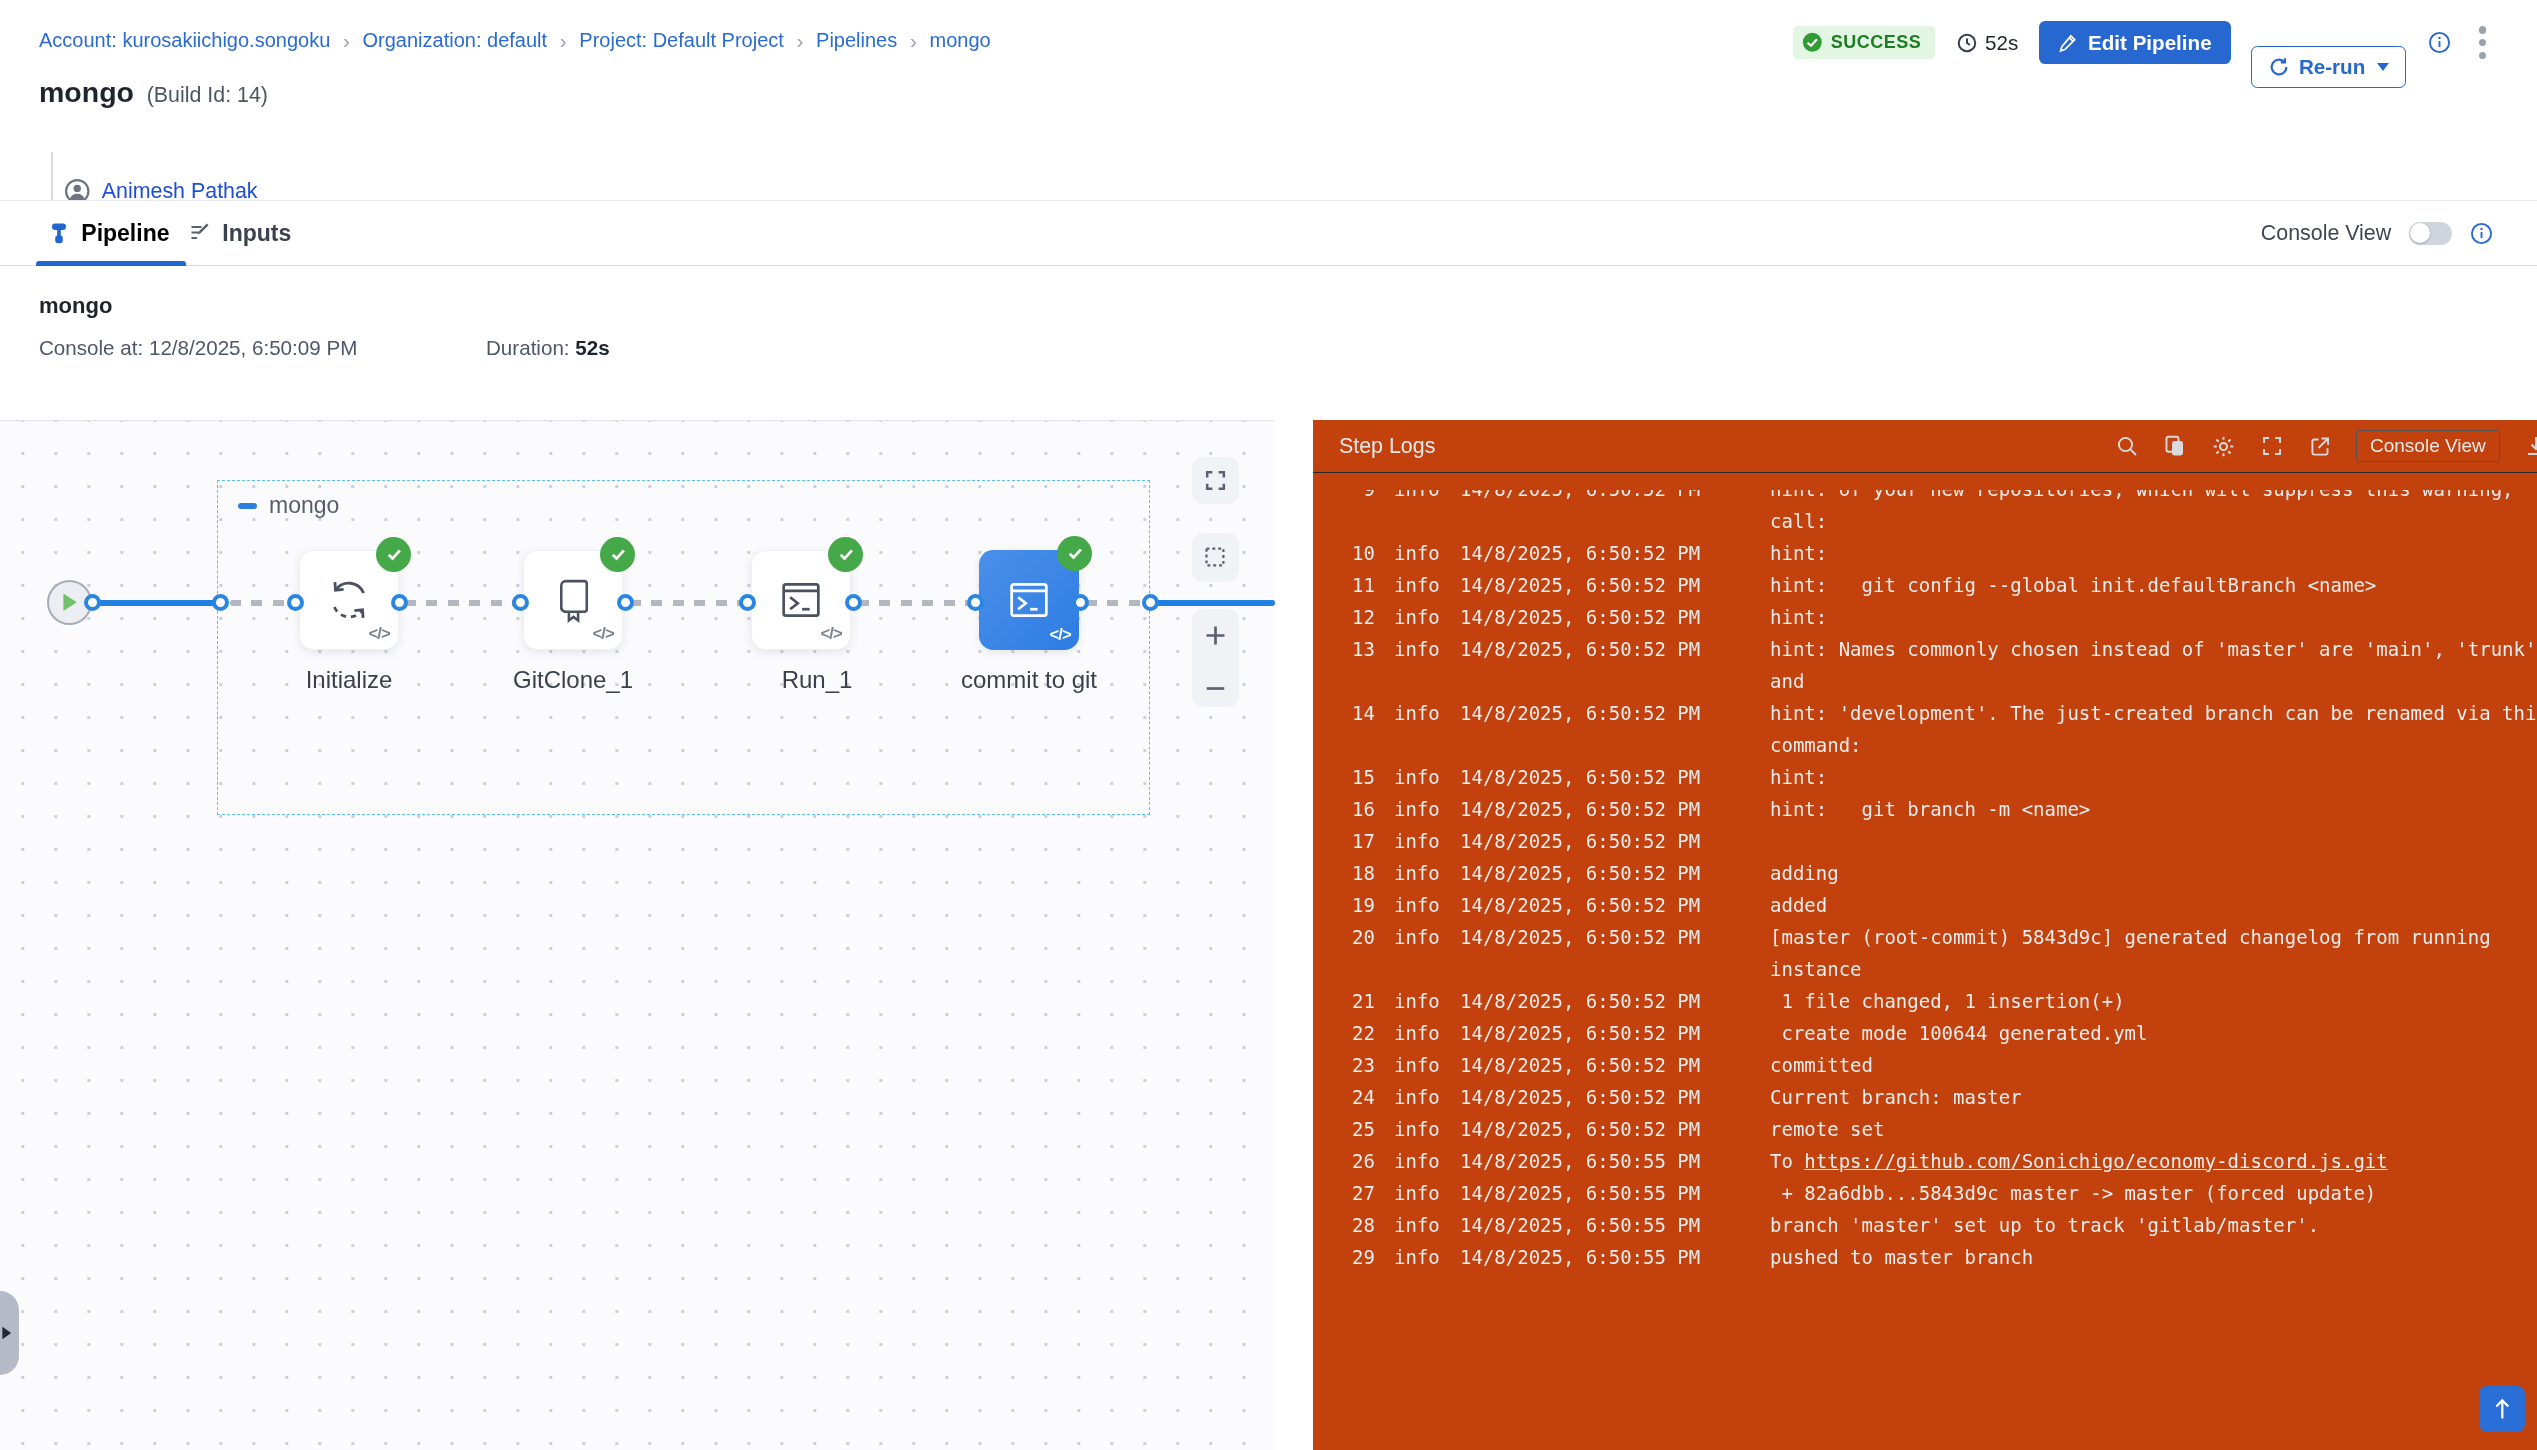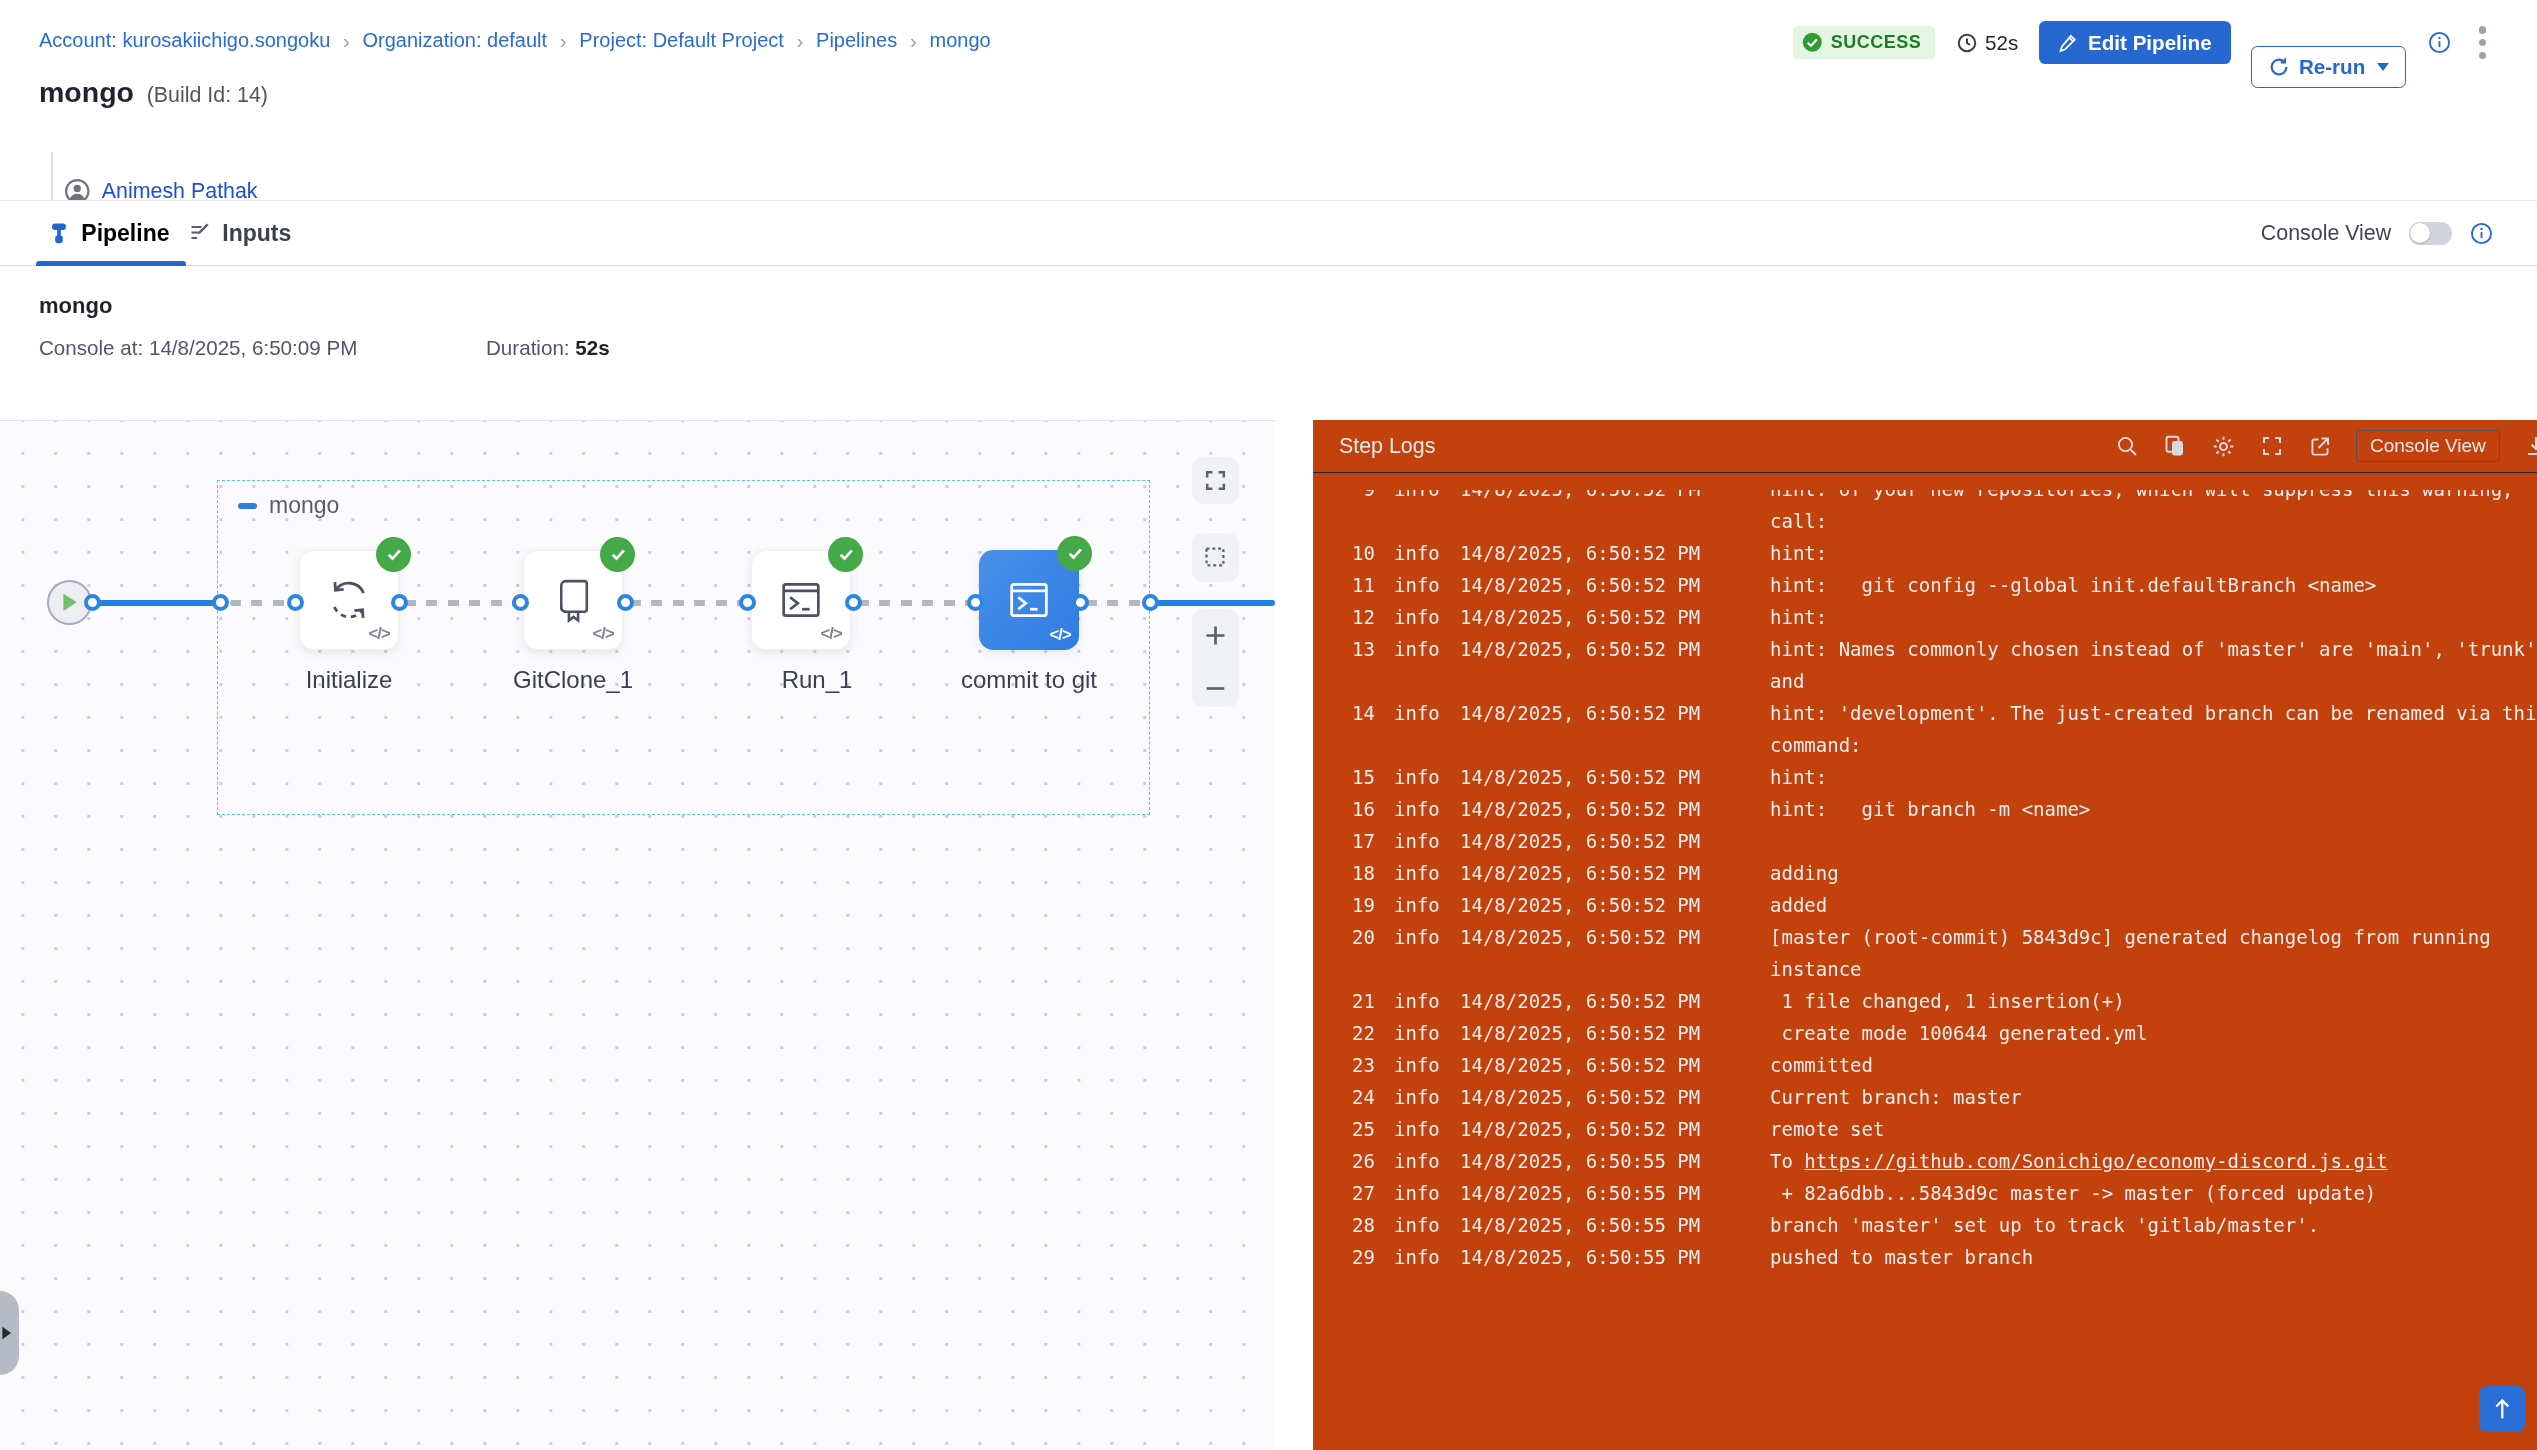--- a/index.html
+++ b/index.html
@@ -225,21 +225,21 @@
             <circle cx="12" cy="12" r="9.2"></circle>
             <line x1="12" y1="10.6" x2="12" y2="16.4"></line>
             <circle cx="12" cy="7.6" r="1.15" fill="#2767d0" stroke="none"></circle>
           </svg>
       </span>
     </div>
   </div>
 
   <div class="runinfo">
     <div class="stage">mongo</div>
-    <div class="started"><span>Console at:</span> <span>14/8/2025, 6:50:09 PM</span></div>
+    <div class="started"><span>Console at:</span> <span>12/8/2025, 6:50:09 PM</span></div>
     <div class="duration"><span>Duration:</span> <b>52s</b></div>
   </div>
 
   <div class="workspace">
 
     <div class="canvas">
       <div class="group-box"></div>
       <div class="group-minus"></div>
       <div class="group-label">mongo</div>
 

